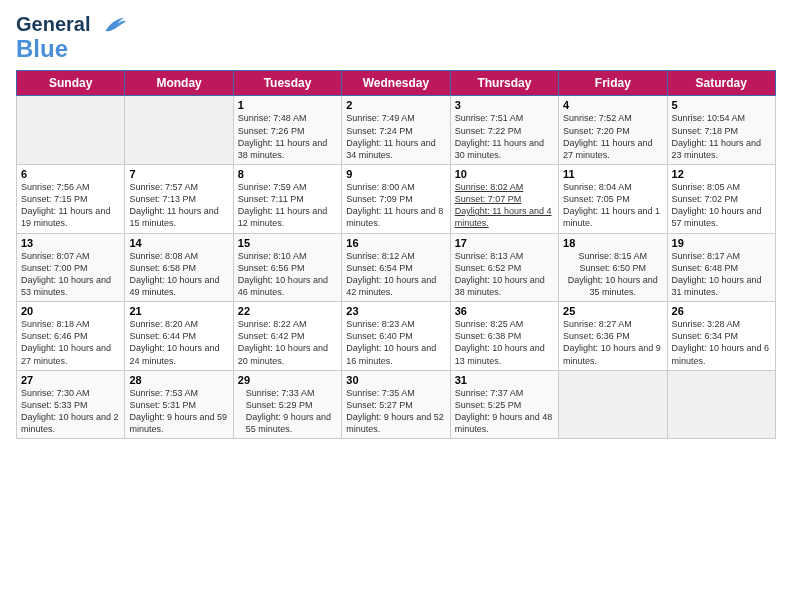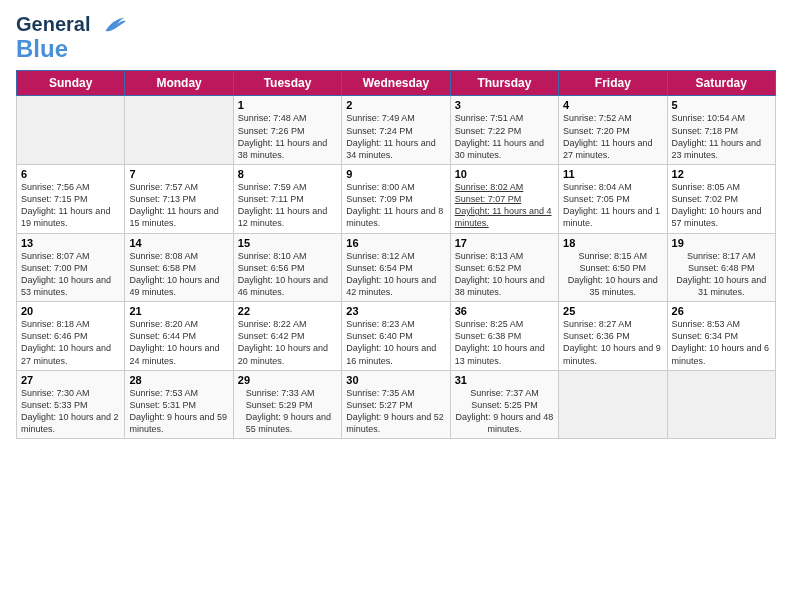--- a/index.html
+++ b/index.html
@@ -231,21 +231,21 @@
 Daylight: 10 hours and 38 minutes.</div>
           </td>
           <td>
             <span class="day-num">18</span>
             <div class="day-info" style="white-space: pre-line; text-align: center;">Sunrise: 8:15 AM
 Sunset: 6:50 PM
 Daylight: 10 hours and 35 minutes.</div>
           </td>
           <td>
             <span class="day-num">19</span>
-            <div class="day-info" style="white-space: pre-line; text-align: center;">Sunrise: 8:17 AM
+            <div class="day-info" style="white-space: pre-line;">Sunrise: 8:17 AM
 Sunset: 6:48 PM
 Daylight: 10 hours and 31 minutes.</div>
           </td>
         </tr>
         <tr>
           <td>
             <span class="day-num">20</span>
             <div class="day-info" style="white-space: pre-line;">Sunrise: 8:18 AM
 Sunset: 6:46 PM
 Daylight: 10 hours and 27 minutes.</div>
@@ -275,21 +275,21 @@
 Daylight: 10 hours and 13 minutes.</div>
           </td>
           <td>
             <span class="day-num">25</span>
             <div class="day-info" style="white-space: pre-line;">Sunrise: 8:27 AM
 Sunset: 6:36 PM
 Daylight: 10 hours and 9 minutes.</div>
           </td>
           <td>
             <span class="day-num">26</span>
-            <div class="day-info" style="white-space: pre-line;">Sunrise: 8:53 AM
+            <div class="day-info" style="white-space: pre-line;">Sunrise: 3:28 AM
 Sunset: 6:34 PM
 Daylight: 10 hours and 6 minutes.</div>
           </td>
         </tr>
         <tr>
           <td>
             <span class="day-num">27</span>
             <div class="day-info" style="white-space: pre-line;">Sunrise: 7:30 AM
 Sunset: 5:33 PM
 Daylight: 10 hours and 2 minutes.</div>
@@ -307,21 +307,21 @@
 Daylight: 9 hours and 55 minutes.</div>
           </td>
           <td>
             <span class="day-num">30</span>
             <div class="day-info" style="white-space: pre-line;">Sunrise: 7:35 AM
 Sunset: 5:27 PM
 Daylight: 9 hours and 52 minutes.</div>
           </td>
           <td>
             <span class="day-num">31</span>
-            <div class="day-info" style="white-space: pre-line; text-align: center;">Sunrise: 7:37 AM
+            <div class="day-info" style="white-space: pre-line;">Sunrise: 7:37 AM
 Sunset: 5:25 PM
 Daylight: 9 hours and 48 minutes.</div>
           </td>
           <td class="empty-cell"></td>
           <td class="empty-cell"></td>
         </tr>
       </tbody>
   </table>
 </div>
 

